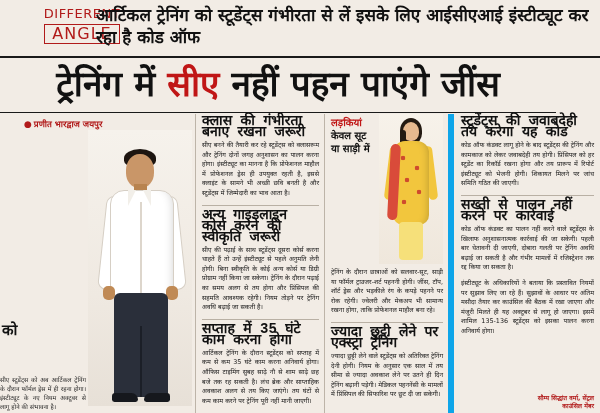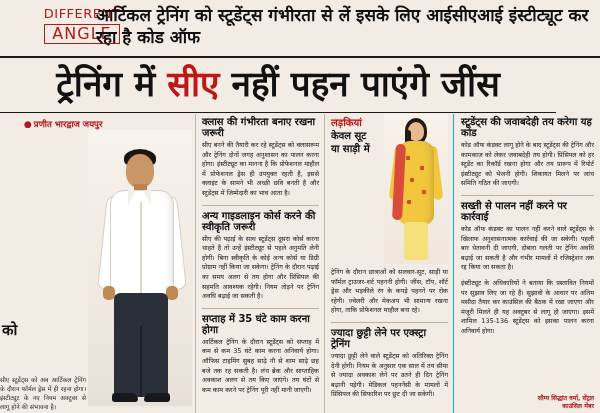--- a/index.html
+++ b/index.html
@@ -259,38 +259,39 @@
     border-right: 1px solid #bdb4a8;
   }
   
   .col-3 {
     position: absolute;
     left: 326px; top: 0;
     width: 128px;
     height: 299px;
     padding: 0 5px;
     box-sizing: border-box;
-    border-right: 1px solid #0ea5e9;
+    border-right: 6px solid #0ea5e9;
   }
   
   .col-4 {
     position: absolute;
     left: 455px; top: 0;
     width: 145px;
     height: 299px;
     padding: 0 6px;
     box-sizing: border-box;
   }
 
   .sub-h {
-    font-size: 10px;
+    font-size: 14px;
     font-weight: bold;
     color: #111;
     line-height: 11px;
     margin: 2px 0 3px 0;
+    font-family: Liberation Mono, monospace;
   }
   .para {
     font-size: 6.4px;
     line-height: 9.6px;
     color: #1a1a1a;
     text-align: justify;
     margin: 0 0 6px 0;
   }
   .rule {
     height: 1px;

